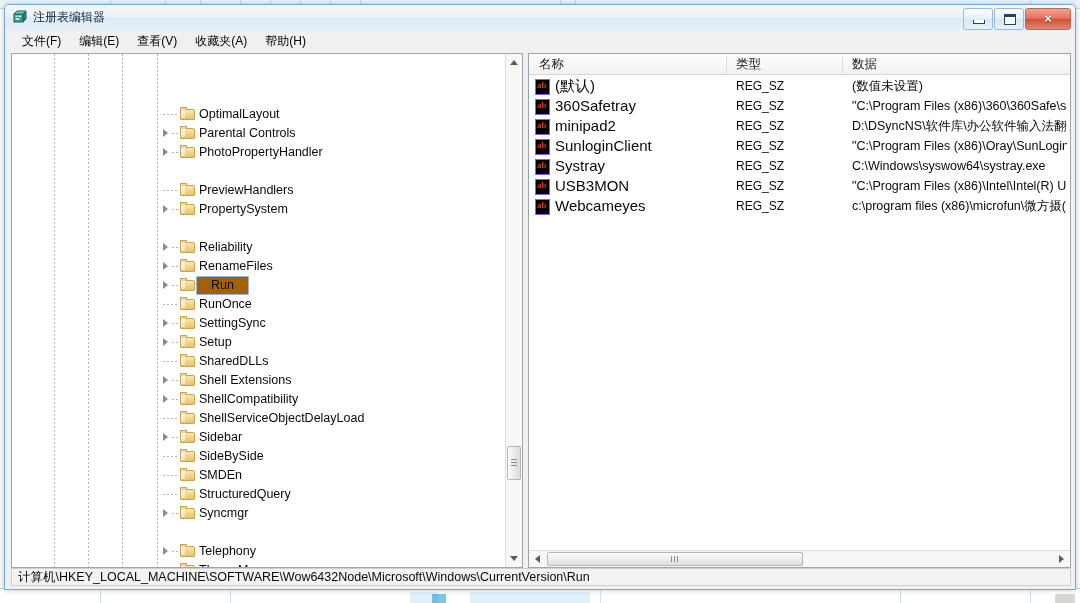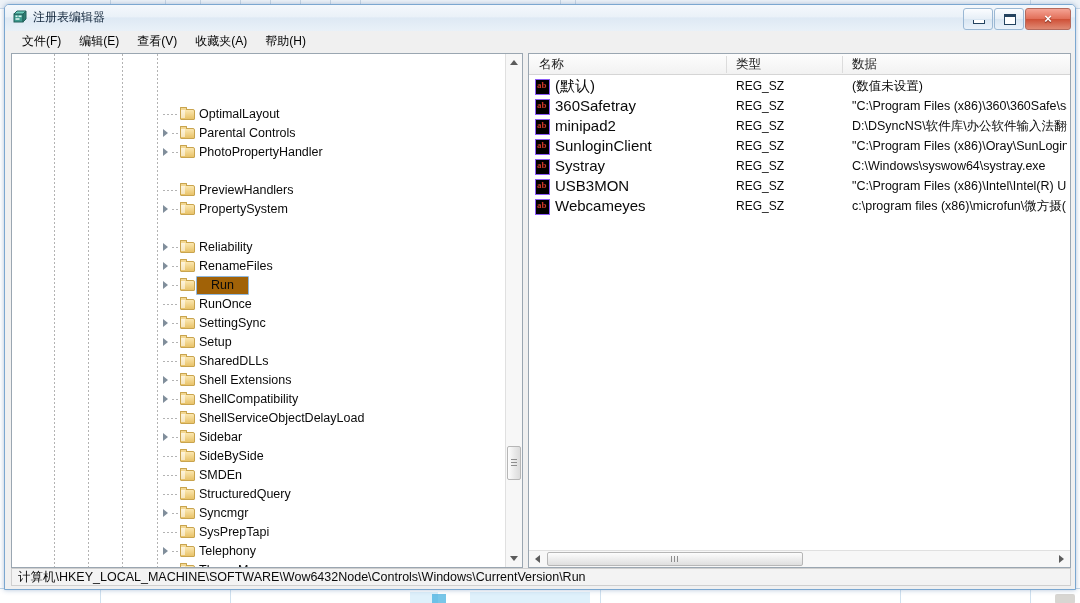--- a/index.html
+++ b/index.html
@@ -575,29 +575,20 @@
           <div class="tree-row" style="top: 402px;">
             <div class="tw-arrow" style="left: 149px;"></div>
             <div class="tw-stub" style="left: 160px; width: 7px;"></div>
             <div class="folder" style="left: 168px;">
               <i class="fback"></i>
               <i class="ftab"></i>
               <i class="fshine"></i>
             </div>
             <div class="tree-label" style="left: 184px;">Syncmgr</div>
           </div>
-          <div class="tree-row" style="top: 421px;">
-            <div class="tw-elbow" style="left: 151px; width: 16px;"></div>
-            <div class="folder" style="left: 168px;">
-              <i class="fback"></i>
-              <i class="ftab"></i>
-              <i class="fshine"></i>
-            </div>
-            <div class="tree-label" style="left: 184px;">SysPrepTapi</div>
-          </div>
           <div class="tree-row" style="top: 440px;">
             <div class="tw-arrow" style="left: 149px;"></div>
             <div class="tw-stub" style="left: 160px; width: 7px;"></div>
             <div class="folder" style="left: 168px;">
               <i class="fback"></i>
               <i class="ftab"></i>
               <i class="fshine"></i>
             </div>
             <div class="tree-label" style="left: 184px;">Telephony</div>
           </div>
@@ -709,16 +700,16 @@
           </div>
         <div class="hs-btn right">
             <i class="car"></i>
           </div>
       </div>
     </div>
 
   </div>
 
   <div class="statusbar">
-    <div class="status-text">计算机\HKEY_LOCAL_MACHINE\SOFTWARE\Wow6432Node\Controls\Windows\CurrentVersion\Run</div>
+    <div class="status-text">计算机\HKEY_LOCAL_MACHINE\SOFTWARE\Wow6432Node\Microsoft\Windows\CurrentVersion\Run</div>
   </div>
 
 </div>
 
 </body></html>

